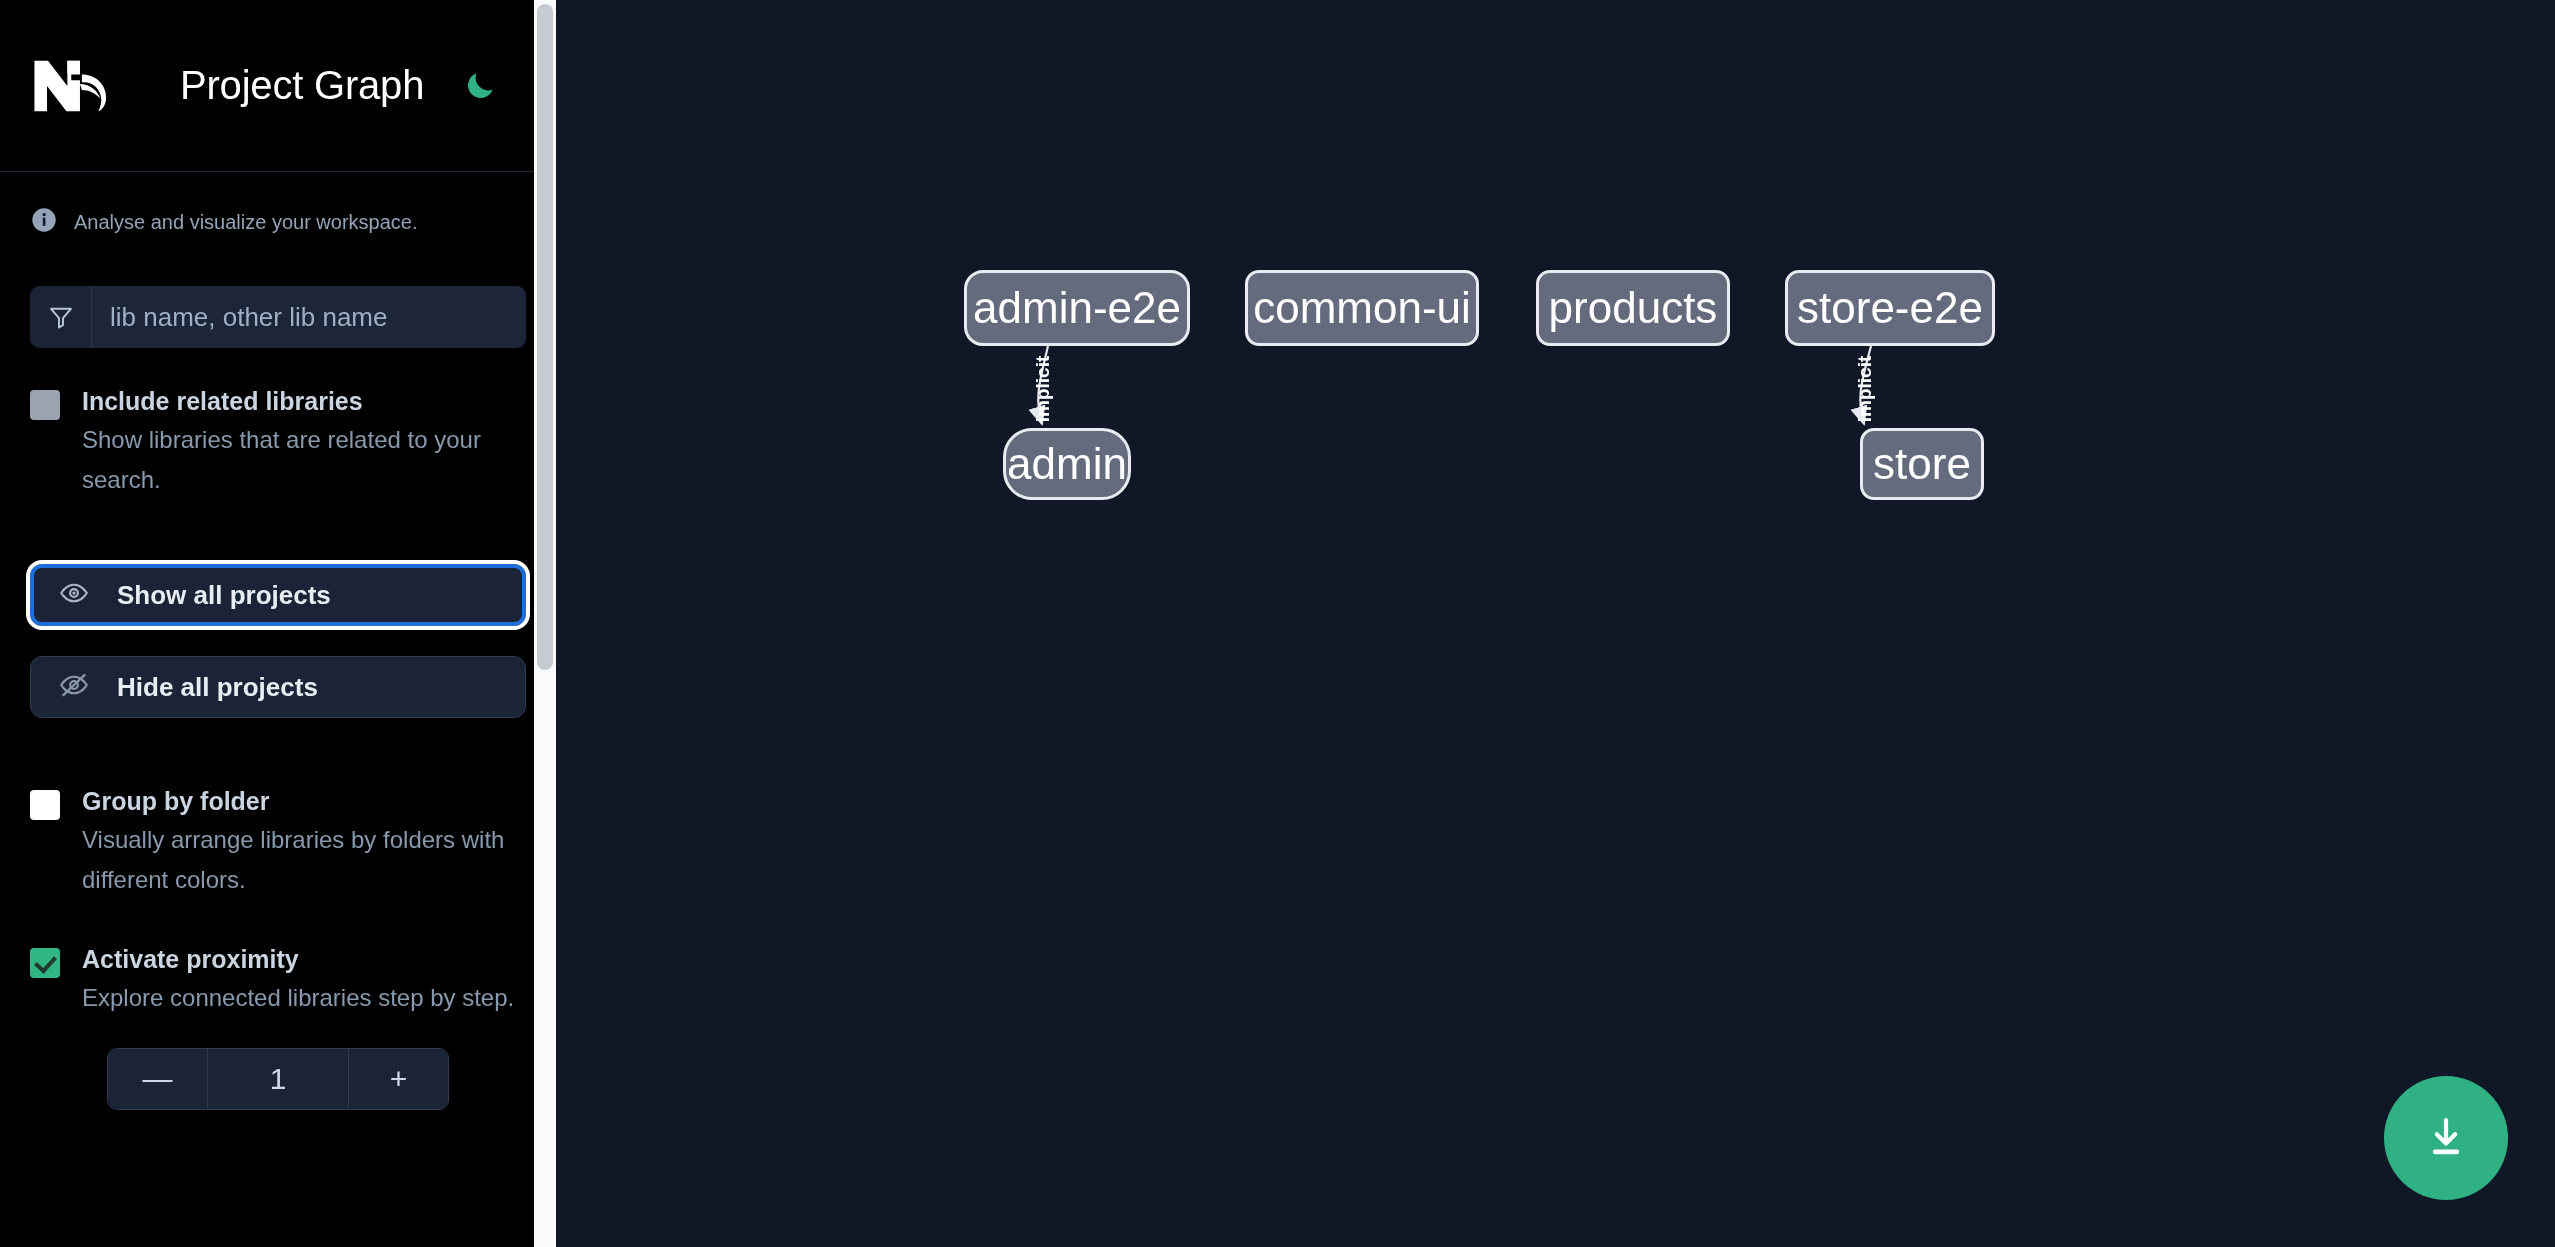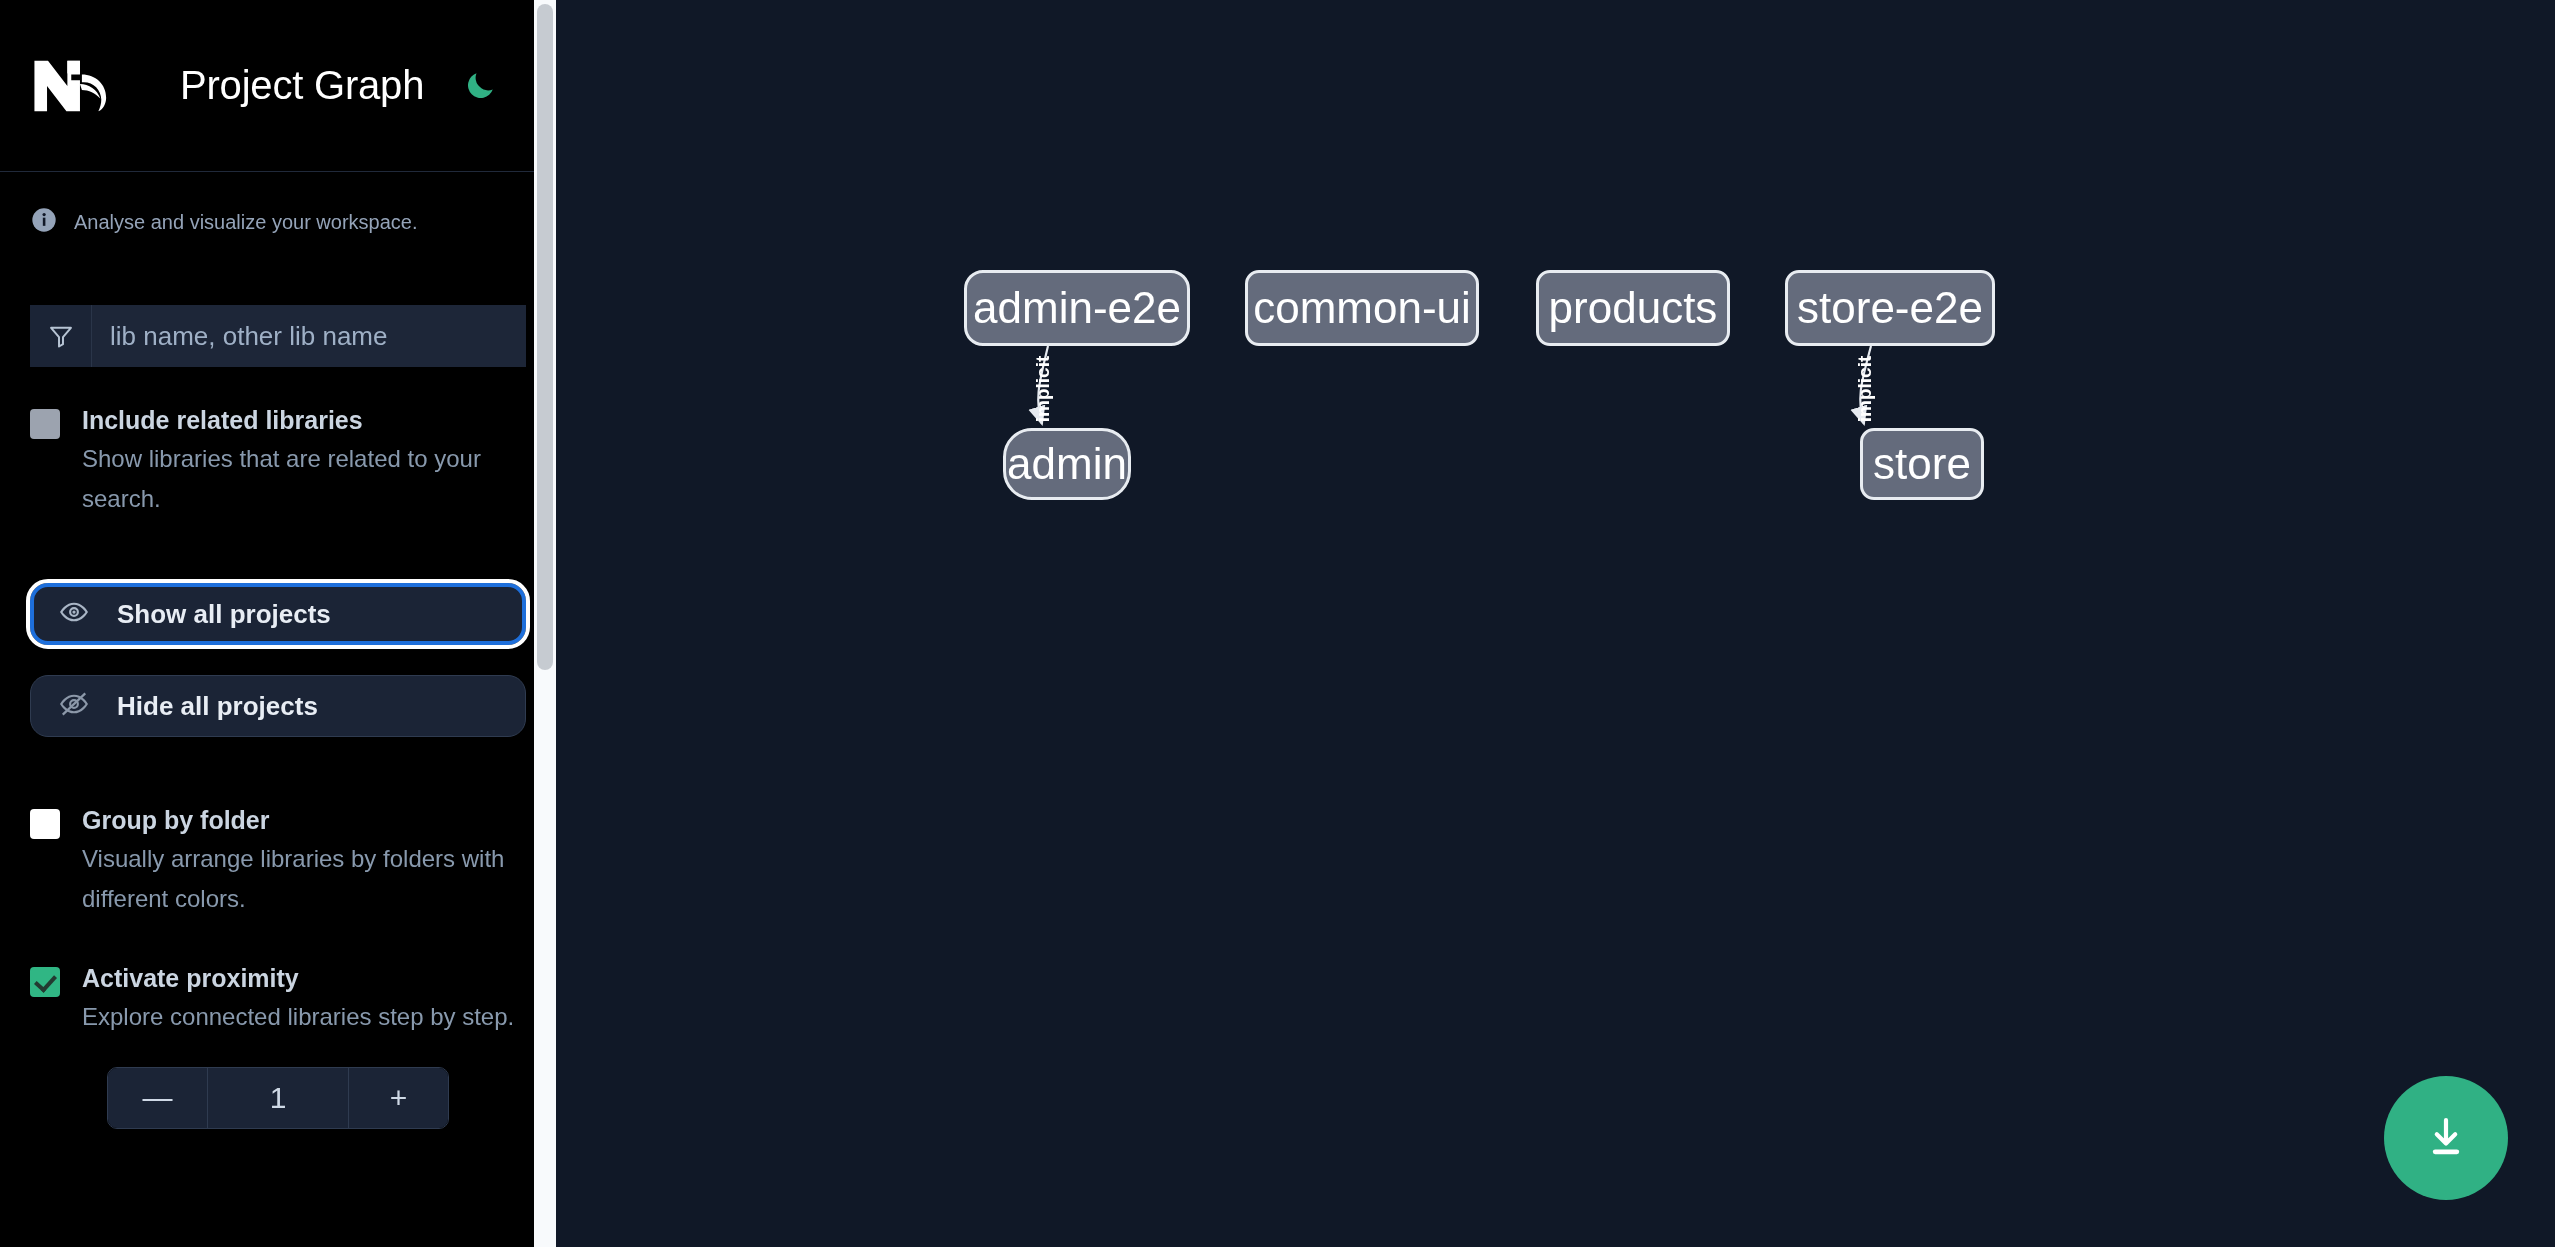--- a/index.html
+++ b/index.html
@@ -50,24 +50,24 @@
   }
   .sb-info .info-txt {
     color: #94a3b8;
     font-size: 20px;
   }
 
   .sb-body { padding: 0 30px; }
 
   
   .filter-row {
-    margin-top: 67px;
+    margin-top: 48px;
     height: 62px;
     display: flex;
-    border-radius: 0;
+    border-radius: 10px;
     overflow: hidden;
     background: #1b2436;
   }
   .filter-ico {
     width: 62px; flex: 0 0 62px;
     display: flex; align-items: center; justify-content: center;
     background: #1b2436;
     border-right: 1px solid #2a3549;
     cursor: pointer;
   }
@@ -111,21 +111,21 @@
     color: #8899ad; font-size: 24px; line-height: 40px;
     max-width: 450px; margin-top: 2px;
   }
 
   
   .btn {
     margin-top: 30px;
     height: 62px;
     width: 100%;
     display: flex; align-items: center;
-    border-radius: 18px;
+    border-radius: 12px;
     background: #1b2436;
     border: 1px solid #2f3b50;
     cursor: pointer;
     padding-left: 28px;
     gap: 28px;
   }
   .btn .lbl { color: #e8edf4; font-size: 26px; font-weight: bold; }
   .btn.focused {
     border: 4px solid #1e6fdb;
     outline: 4px solid #ffffff;

